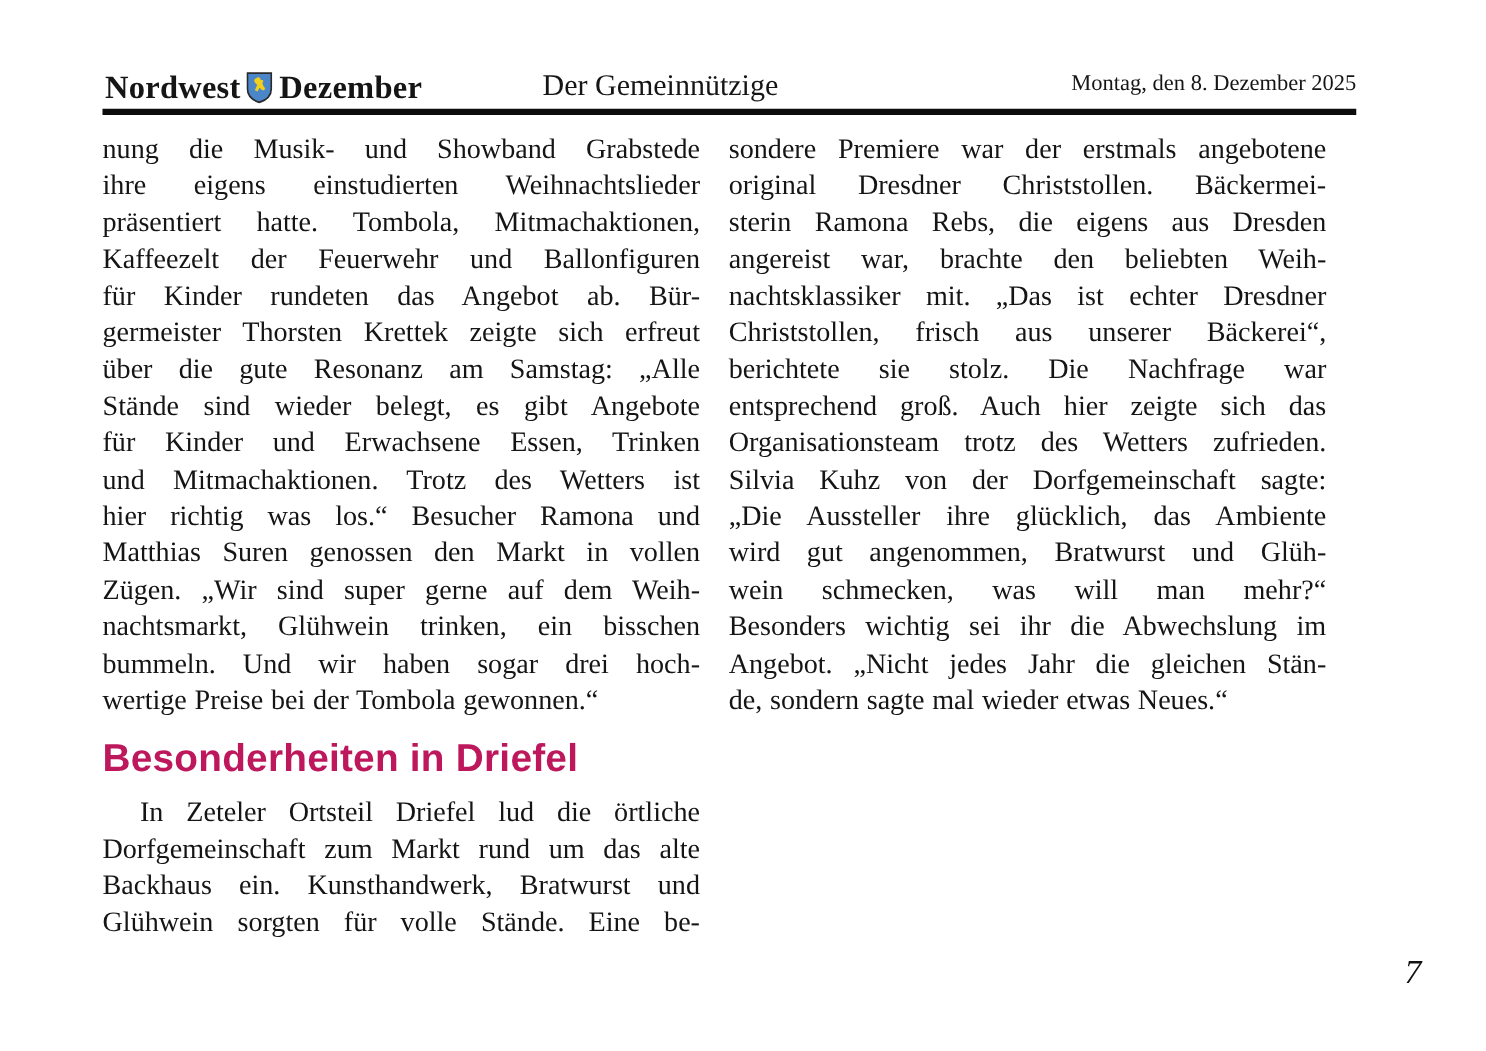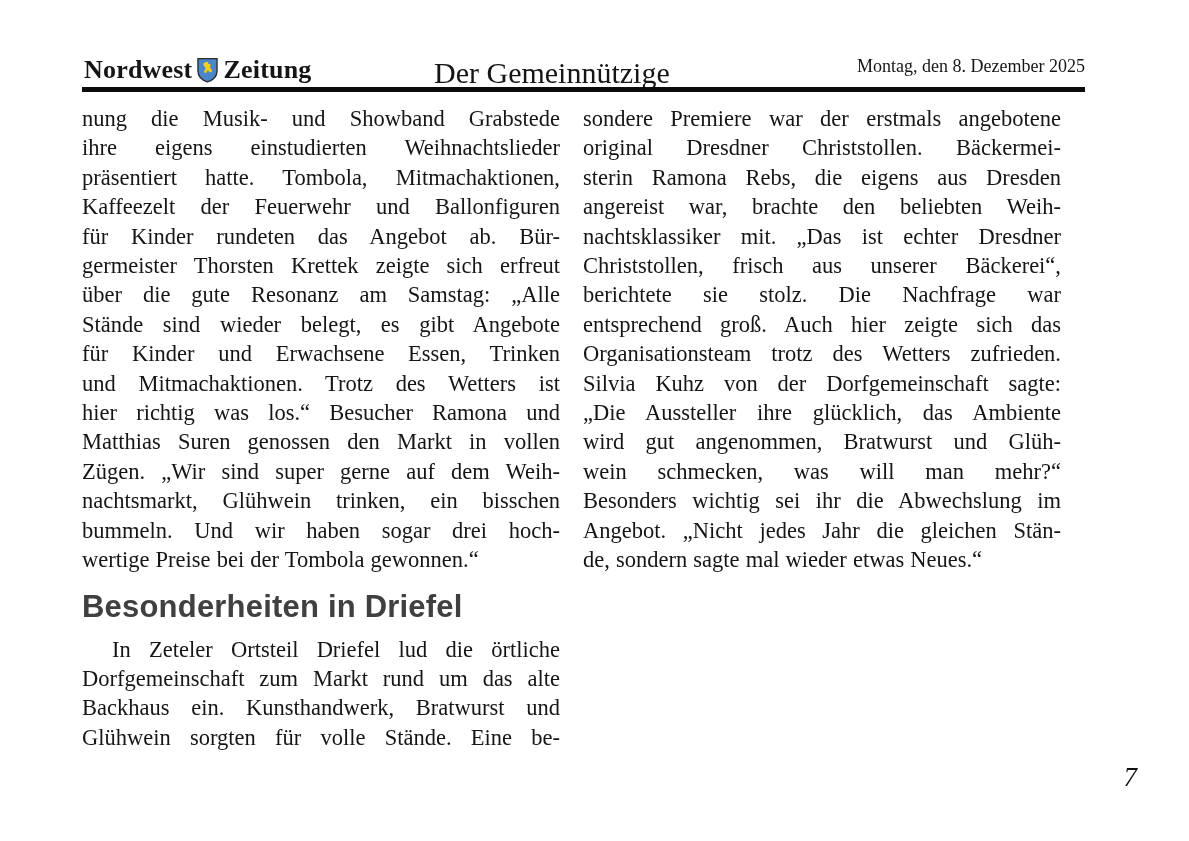--- a/index.html
+++ b/index.html
@@ -6,57 +6,57 @@
   .page{
     position:relative;width:1189px;height:841px;background:#ffffff;overflow:hidden;
     font-family:"Liberation Serif", serif;color:#151515;padding-left:45px;
   }
   
   .masthead{position:absolute;top:55px;left:82px;width:1003px;height:32px;}
   .brand{position:absolute;left:2px;top:0;display:flex;align-items:center;gap:4px;
     font-weight:bold;font-size:26px;letter-spacing:0.2px;}
   .crest{display:inline-flex;width:21px;height:26px;margin:0 1px;}
   .crest svg{width:100%;height:100%;}
-  .edition{position:absolute;left:352px;top:1px;font-size:30px;}
+  .edition{position:absolute;left:352px;top:1px;font-size:24px;}
   .date{position:absolute;right:0;top:1px;font-size:18px;}
   .rule{position:absolute;top:87px;left:82px;width:1003px;height:5px;background:#0c0c0c;}
   
   .columns{position:absolute;top:104px;left:82px;width:1005px;display:flex;gap:23px;}
   .col{width:478px;}
   .line{
     font-size:22.5px;line-height:29.4px;
     text-align:justify;text-align-last:justify;
     word-spacing:0.5px;
   }
   .line.last{text-align-last:left;}
   .line.indent{text-indent:30px;}
   .heading{
     font-family:"Liberation Sans","DejaVu Sans",sans-serif;
     font-weight:bold;font-size:31px;line-height:34px;
-    margin:15px 0 11px 0;color:#404040;letter-spacing:0.2px;
+    margin:15px 0 11px 0;color:#be185d;letter-spacing:0.2px;
   }
   .pageno{position:absolute;top:762px;right:97px;font-style:italic;font-size:27px;color:#111;}
 </style>
 </head>
 <body>
 
 <div class="page">
 
   <header class="masthead">
     <div class="brand">
       <span>Nordwest</span>
       <span class="crest">
         <svg viewBox="0 0 22 26" xmlns="http://www.w3.org/2000/svg">
           <path d="M1,1 h20 v13 c0,7 -5.5,10 -10,11.5 C6.5,24 1,21 1,14 Z" fill="#4a86c8" stroke="#2a2a2a" stroke-width="1.4"></path>
           <path d="M8,5.5 C10,3.5 12.2,4.6 12,6.8 C14,6 15.4,8 13.4,9.2 L14.6,12.2
                    C16.6,13.2 15.6,16.2 13.4,15.2 L11.2,13.2 L9.4,16.4 L7.2,15.2
                    L9.2,11 L7.2,8.8 C6.2,7 6.8,5.8 8,5.5 Z" fill="#f2cf1d"></path>
         </svg>
       </span>
-      <span>Zeitung</span>
+      <span>Dezember</span>
     </div>
     <div class="edition">Der Gemeinnützige</div>
     <div class="date">Montag, den 8. Dezember 2025</div>
   </header>
 
   <div class="rule"></div>
 
   <main class="columns">
     <section class="col">
       <div class="para">

